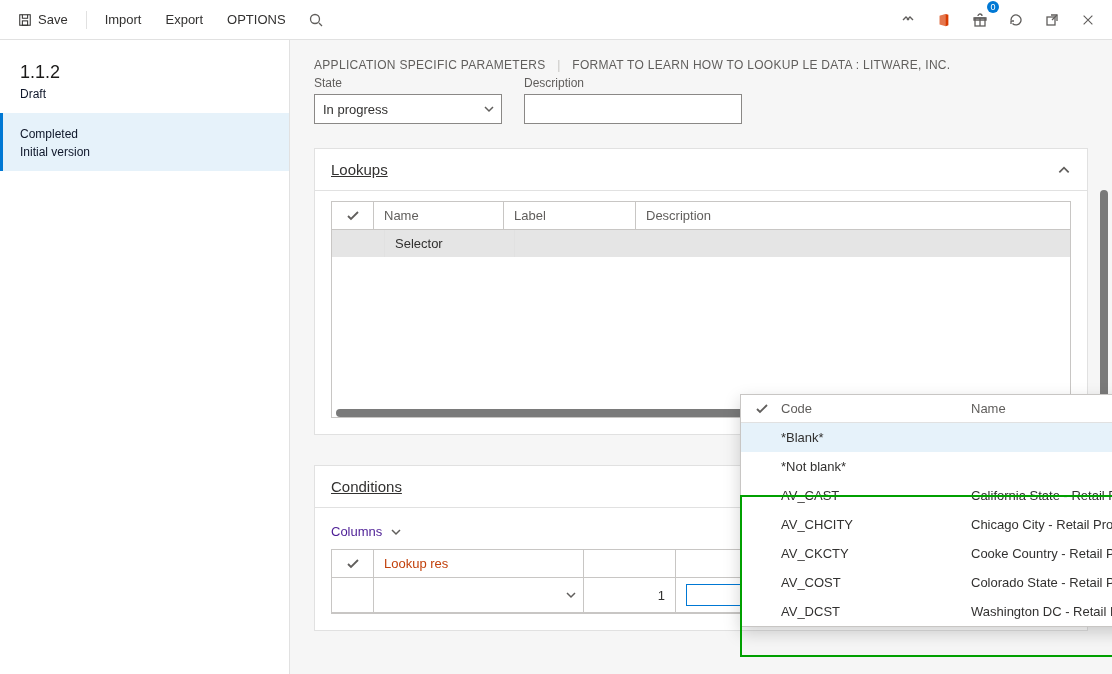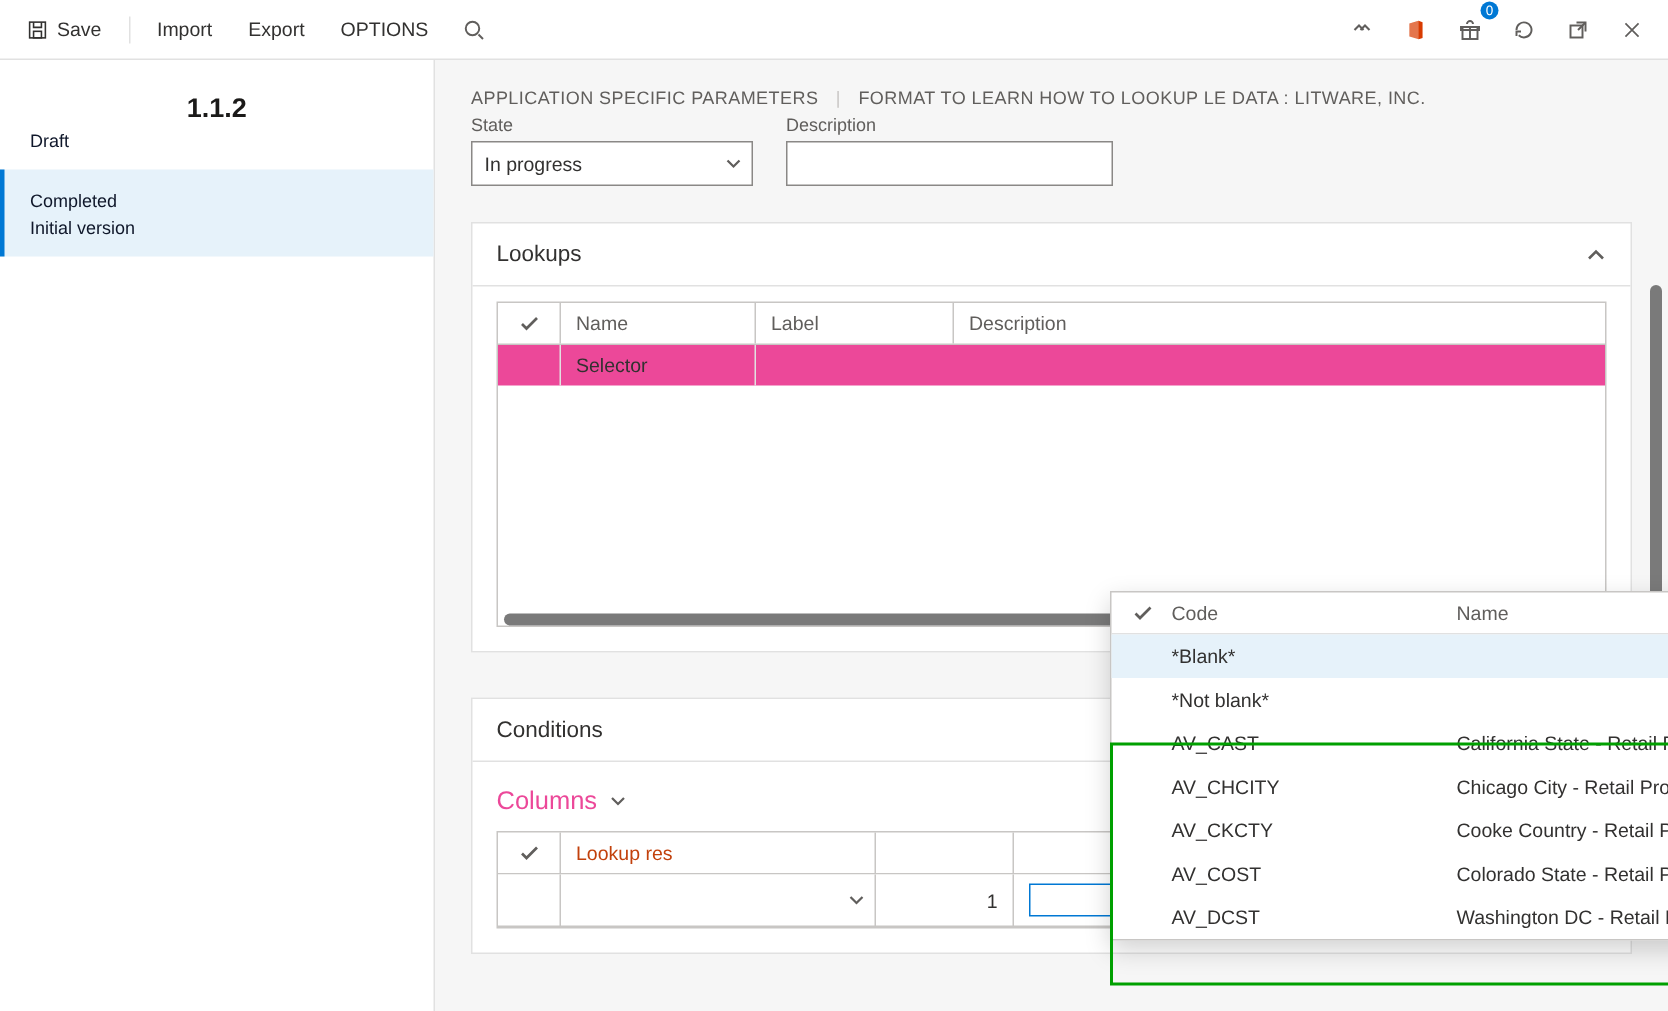--- a/index.html
+++ b/index.html
@@ -77,23 +77,22 @@
   .ver-item {
     padding: 10px 20px 12px 20px;
   }
   .ver-item.selected {
     background: #e6f2fa;
     border-left: 3px solid #0078d4;
     padding-left: 17px;
   }
   .ver-title {
     font-size: 18px;
-    font-weight: 700;
+    font-weight: 400;
     color: #1b1a19;
-    text-align: center;
   }
   .ver-sub {
     font-size: 12px;
     color: #0f172a;
     margin-top: 4px;
   }
   .main {
     flex: 1;
     background: #f6f6f6;
     position: relative;
@@ -156,20 +155,21 @@
     background: #fff;
     border: 1px solid #e1e1e1;
     margin-bottom: 30px;
   }
   .panel-header {
     display: flex;
     align-items: center;
     justify-content: space-between;
     padding: 12px 16px;
     border-bottom: 1px solid #e1e1e1;
+    text-decoration: underline;
   }
   .panel-title {
     font-size: 15px;
     color: #323130;
   }
   .panel-body {
     padding: 10px 16px 16px 16px;
   }
 
   
@@ -194,42 +194,42 @@
   }
   .grid-header .grid-cell {
     color: #605e5c;
     border-right: 1px solid #c8c6c4;
   }
   .grid-cell:last-child { border-right: none; }
   .col-check { width: 42px; justify-content: center; }
   .col-name  { width: 130px; }
   .col-label { width: 132px; text-align: right; }
   .col-desc  { flex: 1; }
-  .grid-row.selected { background: #ec4899; }
+  .grid-row.selected { background: #e5e5e5; padding-left: 11px; }
   .grid-spacer {
     height: 160px;
     position: relative;
   }
   .hscroll {
     position: absolute;
     left: 0; right: 0; bottom: 0;
     height: 8px;
     background: #7a7a7a;
     margin: 0 4px;
     border-radius: 4px;
   }
 
   
   .columns-row {
     display: flex;
     align-items: center;
     gap: 8px;
-    color: #ec4899;
+    color: #4c1d95;
     padding: 6px 0 10px 0;
-    font-size: 17px;
+    font-size: 13px;
   }
   .cond-table {
     border: 1px solid #c8c6c4;
   }
   .cond-header, .cond-row {
     display: flex;
   }
   .cond-header .ccell {
     color: #c2410c;
     border-bottom: 1px solid #c8c6c4;

